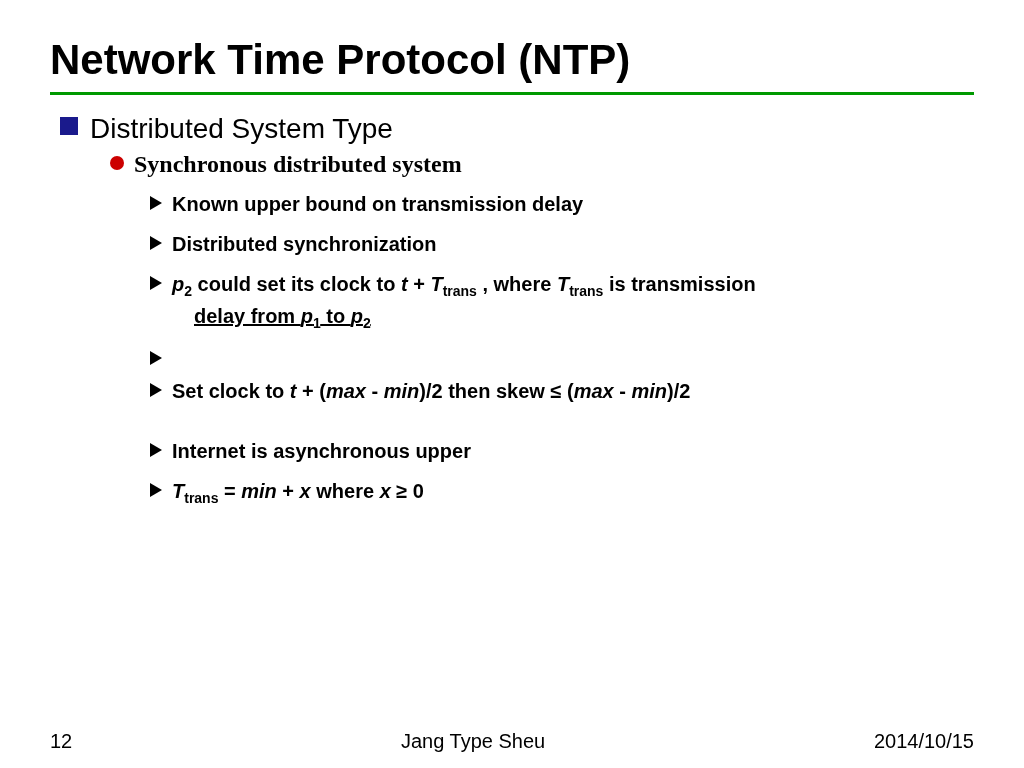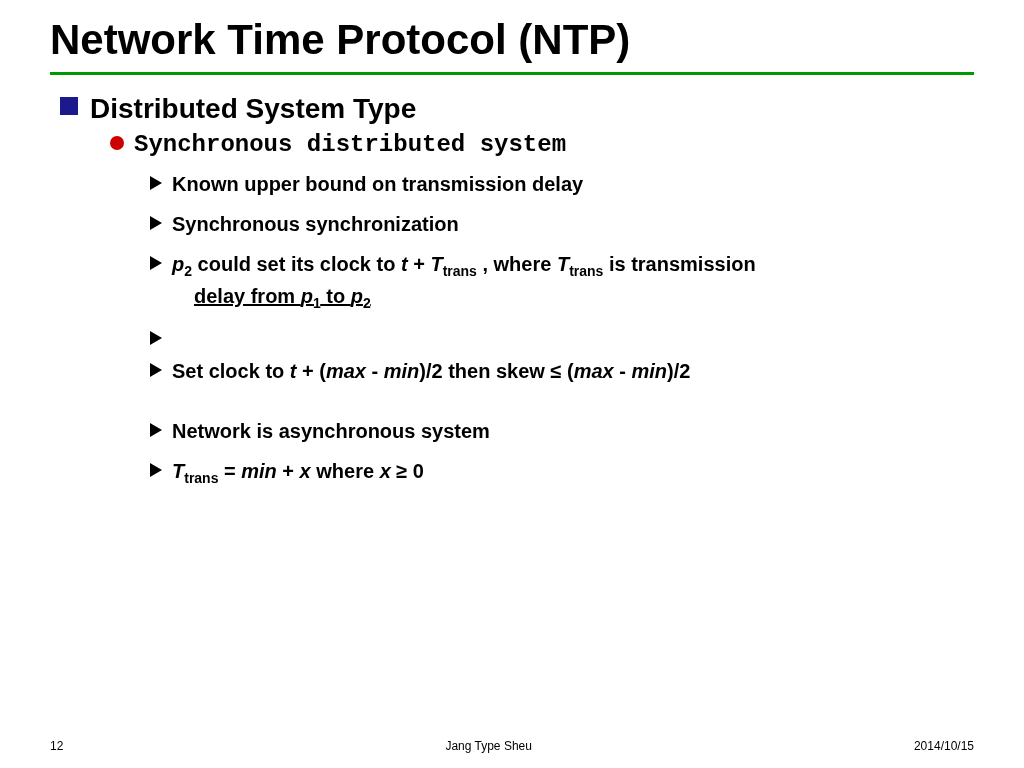--- a/index.html
+++ b/index.html
@@ -9,21 +9,21 @@
       height: 768px;
       background: #ffffff;
       font-family: 'Times New Roman', Times, serif;
       position: relative;
       overflow: hidden;
     }
 
     .slide {
       width: 1024px;
       height: 768px;
-      padding: 16px 50px 40px 50px;
+      padding: 36px 50px 40px 50px;
       position: relative;
     }
 
     .slide-title {
       font-size: 42px;
       font-weight: bold;
       color: #000000;
       margin-bottom: 8px;
       font-family: Arial, sans-serif;
     }
@@ -51,21 +51,21 @@
       width: 18px;
       height: 18px;
       background: #1a1a8c;
       margin-right: 12px;
       margin-top: 4px;
       flex-shrink: 0;
     }
 
     .level1-text {
       font-size: 28px;
-      font-weight: bold;
+      font-weight: normal;
       color: #000000;
       font-family: Arial, sans-serif;
     }
 
     
     .level2-container {
       padding-left: 50px;
       margin-bottom: 4px;
     }
 
@@ -83,21 +83,21 @@
       border-radius: 50%;
       margin-right: 10px;
       margin-top: 5px;
       flex-shrink: 0;
     }
 
     .level2-text {
       font-size: 24px;
       font-weight: bold;
       color: #000000;
-      font-family: Liberation Mono, monospace;
+      font-family: Liberation Serif, serif;
     }
 
     
     .level3-container {
       padding-left: 40px;
       margin-bottom: 2px;
     }
 
     .level3 {
       display: flex;
@@ -140,21 +140,21 @@
     }
 
     .footer {
       position: absolute;
       bottom: 15px;
       left: 0;
       right: 0;
       display: flex;
       justify-content: space-between;
       padding: 0 50px;
-      font-size: 12px;
+      font-size: 20px;
       color: #000000;
       font-family: Arial, sans-serif;
     }
 
     .level3-continuation {
       padding-left: 22px;
       font-size: 20px;
       font-weight: bold;
       font-family: Arial, sans-serif;
       line-height: 1.4;
@@ -184,21 +184,21 @@
 
       <div class="level3-container">
 
         <div class="level3">
           <span class="triangle-bullet"></span>
           <span class="level3-text">Known upper bound on transmission delay</span>
         </div>
 
         <div class="level3">
           <span class="triangle-bullet"></span>
-          <span class="level3-text">Synchronous synchronization</span>
+          <span class="level3-text">Distributed synchronization</span>
         </div>
 
 
         <div class="level3">
           <span class="triangle-bullet"></span>
           <span class="level3-text"><em>p</em><sub>2</sub> could set its clock to <em>t</em> + <em>T</em><sub>trans</sub> , where <em>T</em><sub>trans</sub> is transmission<br><span class="level3-continuation">delay from <em>p</em><sub>1</sub> to <em>p</em><sub>2</sub></span></span>
         </div>
 
         <div class="level3">
           <span class="triangle-bullet"></span>
@@ -213,21 +213,21 @@
     </div>
 
     <div class="spacer"></div>
 
     <div class="level2-container">
 
       <div class="level3-container">
 
         <div class="level3">
           <span class="triangle-bullet"></span>
-          <span class="level3-text">Network is asynchronous system</span>
+          <span class="level3-text">Internet is asynchronous upper</span>
         </div>
 
         <div class="level3">
           <span class="triangle-bullet"></span>
           <span class="level3-text"><em>T</em><sub>trans</sub> = <em>min</em> + <em>x</em> where <em>x</em> ≥ 0</span>
         </div>
 
       </div>
     </div>
 

